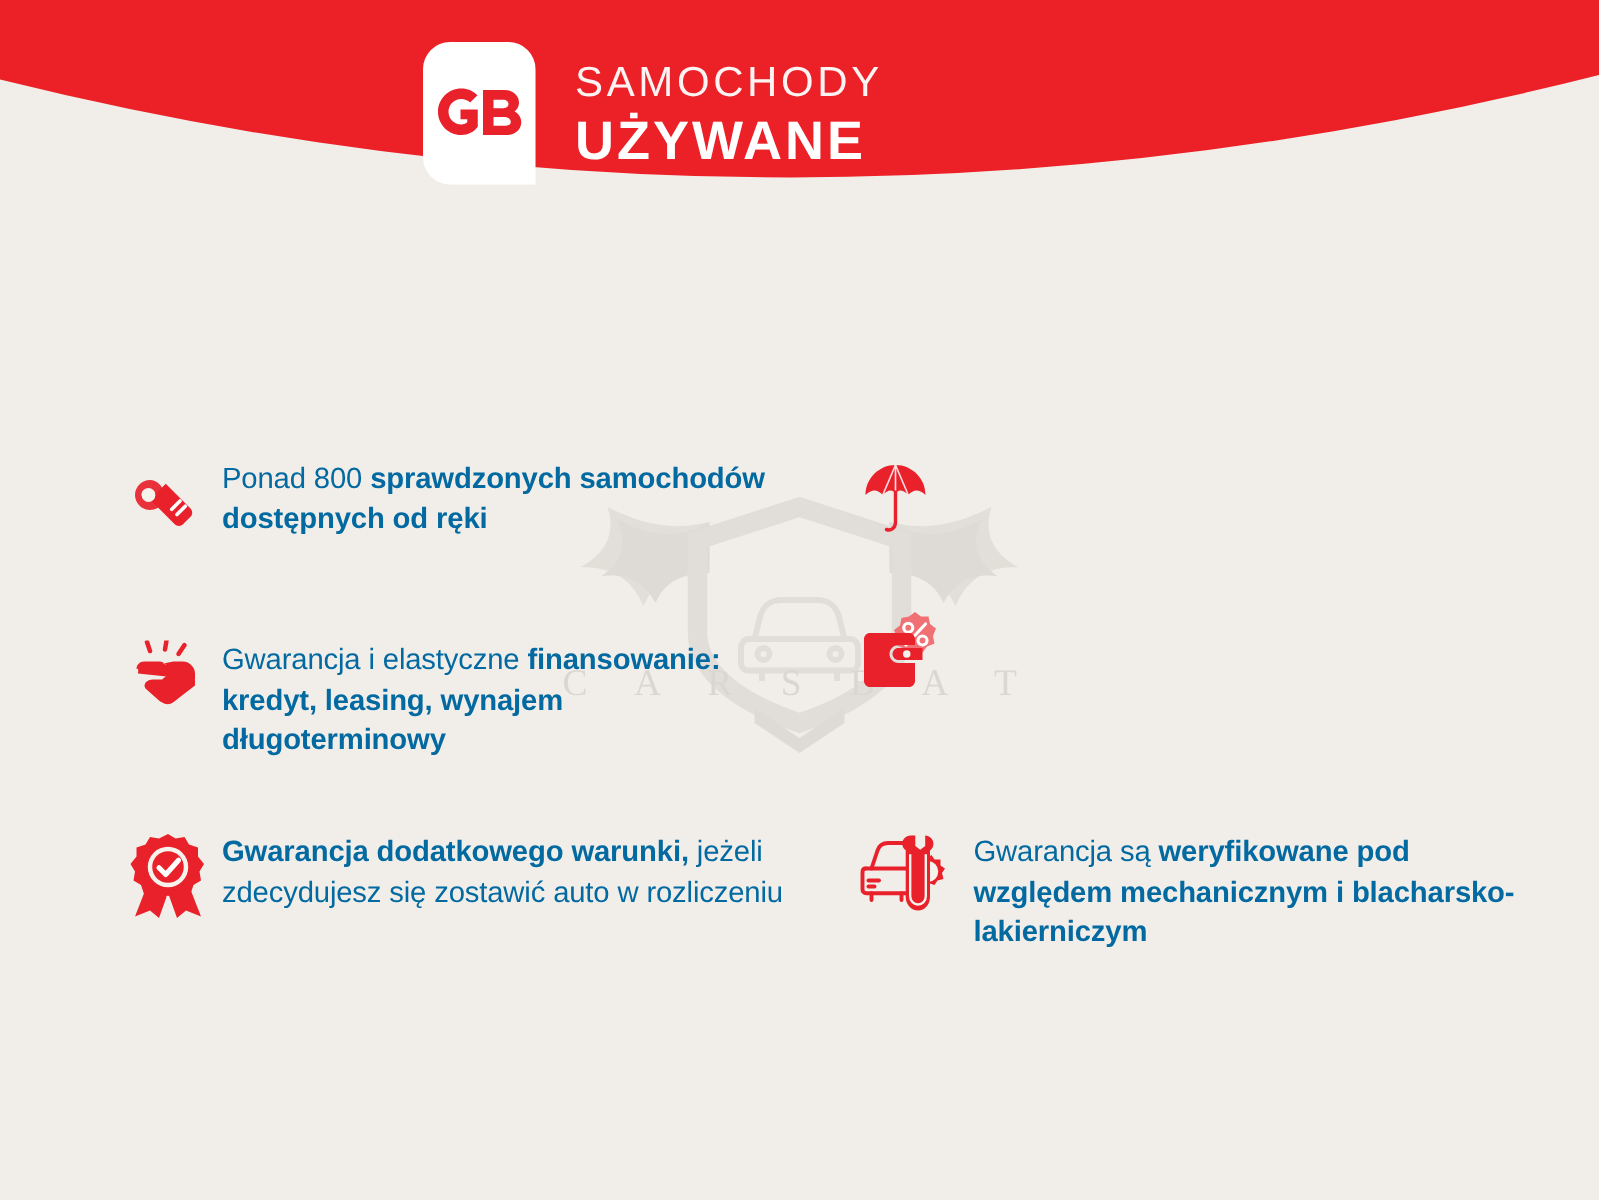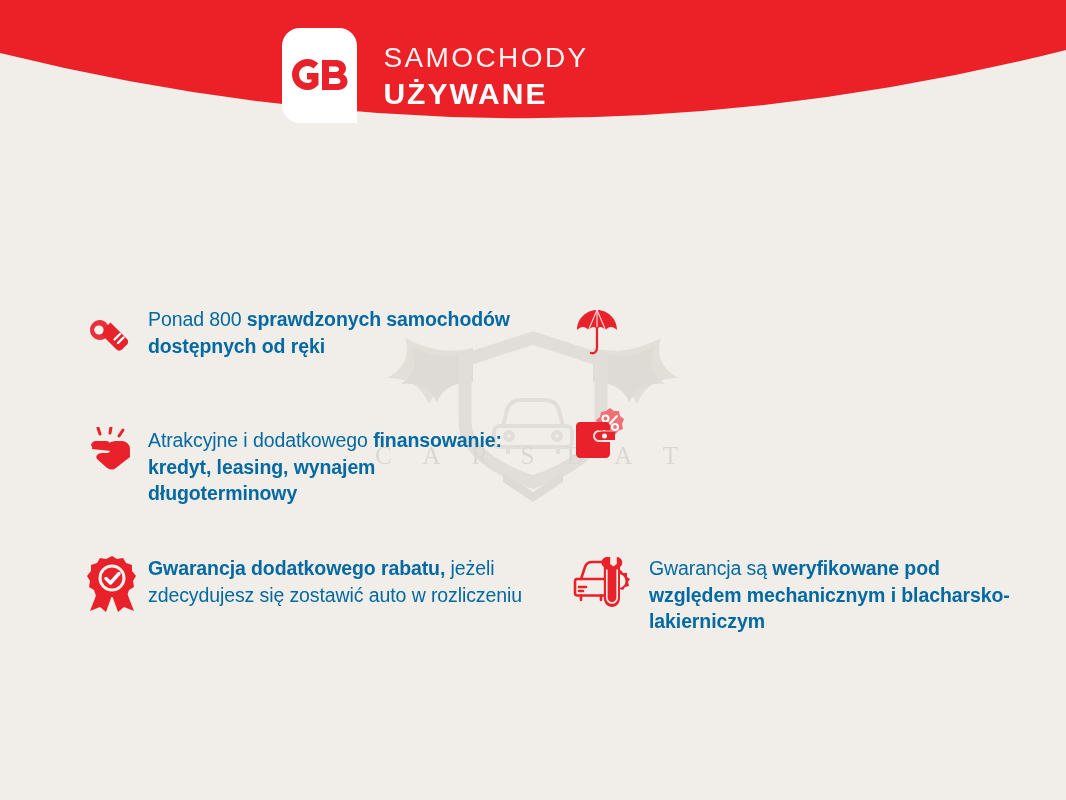--- a/index.html
+++ b/index.html
@@ -25,21 +25,21 @@
     display:flex;align-items:center;justify-content:center;
     flex:0 0 auto;
   }
   .logo-gb{display:block;}
   .brand-text{display:flex;flex-direction:column;line-height:1;color:#ffffff;padding-top:2px;}
   .brand-l1{
     font-size:28px;letter-spacing:2.4px;font-weight:400;color:#fdf3f2;
     font-family:"Liberation Sans", sans-serif;
   }
   .brand-l2{
-    font-size:30px;letter-spacing:2.0px;font-weight:bold;margin-top:7px;color:#ffffff;
+    font-size:36px;letter-spacing:2.0px;font-weight:bold;margin-top:7px;color:#ffffff;
     font-family:"Liberation Sans", sans-serif;
   }
 
   
   .watermark{
     position:absolute;left:333px;top:330px;width:400px;height:185px;
     opacity:.45;pointer-events:none;
   }
   .wm-text{
     position:absolute;left:0;top:112px;width:400px;text-align:center;
@@ -143,40 +143,40 @@
               <line x1="24" y1="6" x2="25" y2="0"></line>
               <line x1="33" y1="9" x2="37" y2="3"></line>
             </g>
             <g fill="#E8212B">
               <path d="M6,22 C6,18 9,15 13,15 L21,15 C23,15 24.5,16 26,17.5 C27.5,16 29,15 31,15 L37,15 C41,15 44,18 44,22 L44,26 L37,26 L31,22 L24,27 L18,27 C14,27 12,30 14,32 L24,40 C26,42 29,42 31,40 L44,30 L44,26"></path>
               <path d="M6,20 C6,17 8,15 11,15 L20,15 C22,15 24,16 25,18 L28,21 L22,26 L16,26 C12,26 9,29 11,32 L20,40 C22,42 26,42 28,40 L42,28 L42,22 C42,18 39,15 35,15 L30,15" fill="#E8212B"></path>
             </g>
             <path d="M5,19 C5,16.2 7.2,14 10,14 L20,14 C22.2,14 24.2,15.2 25.5,17 L30,22 L24,28 L17,28 C13.5,28 11.5,31 13.5,33.5 L22,41 C24,43 27.5,43 29.5,41 L43,29.5 L43,21 C43,17 40,14 36,14 L29.5,14" fill="#E8212B"></path>
           </svg>
         </div>
-        <div class="f-text"><span>Atrakcyjne i dodatkowego </span><b>finansowanie: kredyt, leasing, wynajem długoterminowy</b></div>
+        <div class="f-text"><span>Gwarancja i elastyczne </span><b>finansowanie: kredyt, leasing, wynajem długoterminowy</b></div>
       </div>
 
       <div class="feature" style="top:267px;left:0;width:450px;">
         <div class="f-icon">
           <svg width="52" height="58" viewBox="0 0 52 58">
             <g fill="#E8212B">
               <path d="M11,38 L4,56 L14,52 L20,57 L25,43 Z"></path>
               <path d="M41,38 L48,56 L38,52 L32,57 L27,43 Z"></path>
             </g>
             <g fill="#E8212B">
               <path d="M26,1 L31,4 L37,3 L40,8 L46,10 L46,16 L50,21 L47,26 L48,32 L43,35 L41,41 L35,41 L30,45 L26,42 L21,45 L16,41 L10,41 L8,35 L3,32 L4,26 L1,21 L5,16 L5,10 L11,8 L14,3 L20,4 Z"></path>
             </g>
             <circle cx="26" cy="23" r="16" fill="#E8212B"></circle>
             <circle cx="26" cy="23" r="13.5" fill="#F6F2EC"></circle>
             <circle cx="26" cy="23" r="10.5" fill="#E8212B"></circle>
             <path d="M20,23.5 L24.5,28 L33,18.5" fill="none" stroke="#FFFFFF" stroke-width="3.4" stroke-linecap="round" stroke-linejoin="round"></path>
           </svg>
         </div>
-        <div class="f-text"><b>Gwarancja dodatkowego rabatu,</b><span> jeżeli zdecydujesz się zostawić auto w rozliczeniu</span></div>
+        <div class="f-text"><b>Gwarancja dodatkowego warunki,</b><span> jeżeli zdecydujesz się zostawić auto w rozliczeniu</span></div>
       </div>
     </div>
 
     <div class="col col-right">
 
       <div class="feature" style="top:18px;left:0;width:450px;">
         <div class="f-icon" style="width:78px;">
           <svg width="44" height="52" viewBox="0 0 44 52" style="margin-left:4px;">
             <path d="M2,24 C2,13 11,4 22,4 C33,4 42,13 42,24 C38,20 34,20 30.5,24 C27,20 23,20 22,24 C21,20 17,20 13.5,24 C10,20 6,20 2,24 Z" fill="#E8212B"></path>
             <g fill="none" stroke="#FFFFFF" stroke-width="1.1" opacity="0.85">

